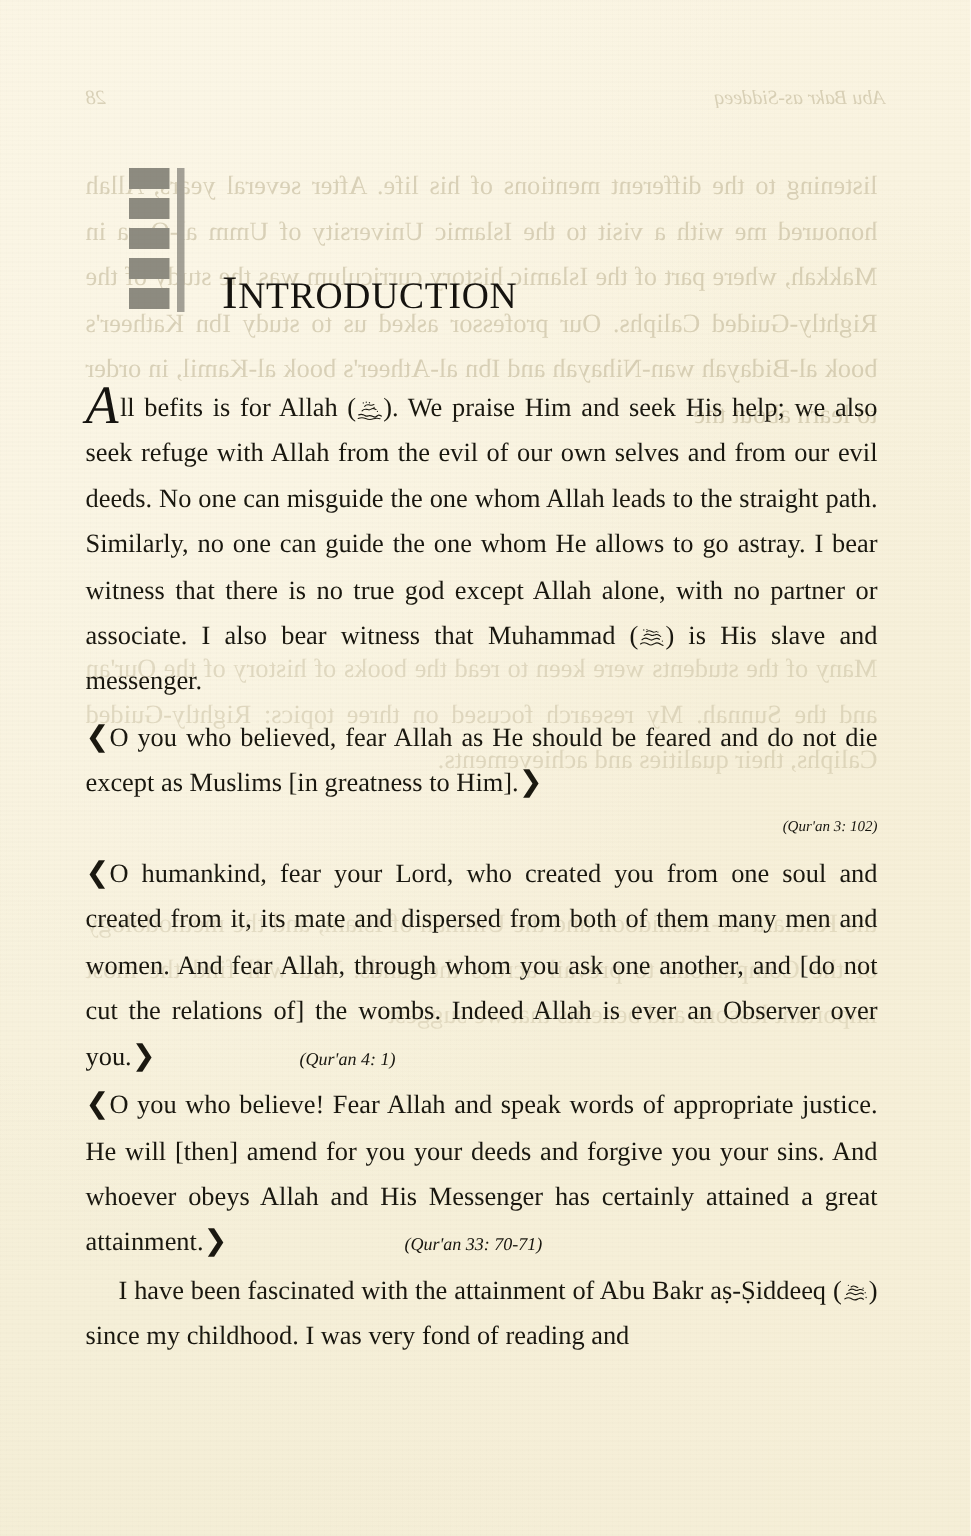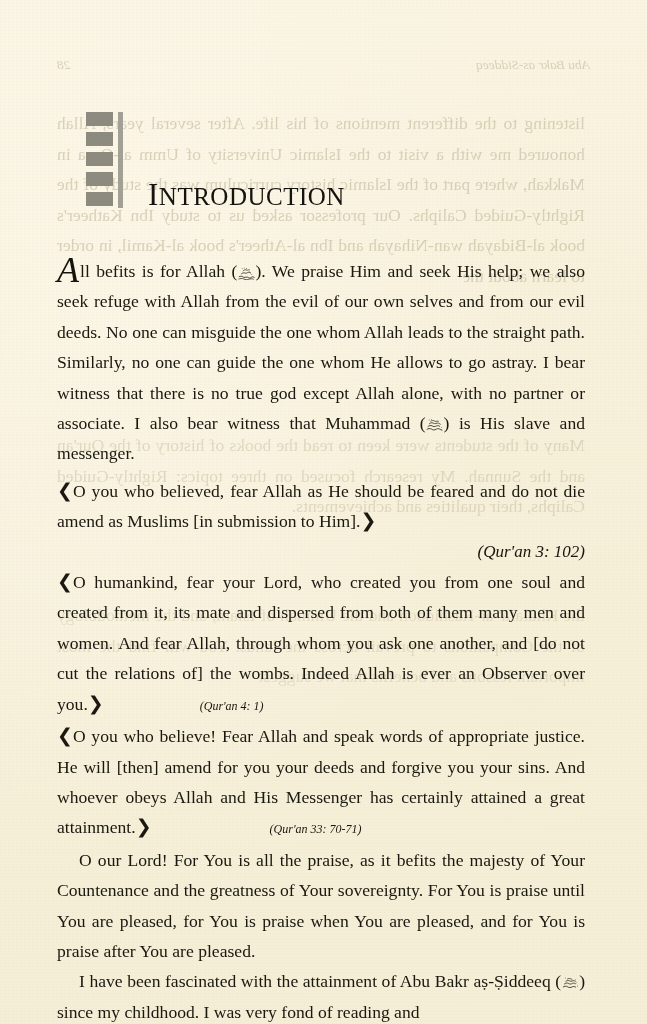--- a/index.html
+++ b/index.html
@@ -176,21 +176,21 @@
 
   .cite {
     font-style: italic;
     font-size: 12px;
     color: #17150e;
   }
   .cite-line {
     margin: 0;
     text-align: right;
     font-style: italic;
-    font-size: 17px;
+    font-size: 10px;
     line-height: 30.4px;
     color: #17150e;
   }
 
   
   .hon {
     display: inline-block;
     width: 17px;
     height: 13px;
     vertical-align: -2px;
@@ -253,28 +253,27 @@
               <path d="M4.9 2.2c.9-.7 2.2-.9 3.2-.4.6.3 1.1.7 1.7.7.7 0 1.3-.4 2-.5" stroke="#1a1810" stroke-width=".68" fill="none" stroke-linecap="round"></path>
               <circle cx="3.2" cy="1" r=".42"></circle>
               <circle cx="5.3" cy=".7" r=".42"></circle>
               <circle cx="12.6" cy="2.4" r=".42"></circle>
               <circle cx="14.4" cy="5.2" r=".42"></circle>
               <circle cx="15.6" cy="8.4" r=".42"></circle>
             </g>
           </svg></span><span>) is His slave and messenger.</span>
     </p>
 
-    <p class="para gap quran"><span class="qmark">❮</span><span>O you who believed, fear Allah as He should be feared and do not die amend as Muslims [in submission to Him].</span><span class="qmark">❯</span></p>
+    <p class="para gap quran"><span class="qmark">❮</span><span>O you who believed, fear Allah as He should be feared and do not die except as Muslims [in greatness to Him].</span><span class="qmark">❯</span></p>
     <p class="cite-line">(Qur'an 3: 102)</p>
 
     <p class="para quran"><span class="qmark">❮</span><span>O humankind, fear your Lord, who created you from one soul and created from it, its mate and dispersed from both of them many men and women. And fear Allah, through whom you ask one another, and [do not cut the relations of] the wombs. Indeed Allah is ever an Observer over you.</span><span class="qmark">❯</span><span style="display:inline-block;width:96px"></span><span class="cite">(Qur'an 4: 1)</span></p>
 
     <p class="para quran"><span class="qmark">❮</span><span>O you who believe! Fear Allah and speak words of appropriate justice. He will [then] amend for you your deeds and forgive you your sins. And whoever obeys Allah and His Messenger has certainly attained a great attainment.</span><span class="qmark">❯</span><span style="display:inline-block;width:118px"></span><span class="cite">(Qur'an 33: 70-71)</span></p>
 
-    <p class="para indent">O our Lord! For You is all the praise, as it befits the majesty of Your Countenance and the greatness of Your sovereignty. For You is praise until You are pleased, for You is praise when You are pleased, and for You is praise after You are pleased.</p>
 
     <p class="para indent"><span>I have been fascinated with the attainment of Abu Bakr aṣ-Ṣiddeeq (</span><span class="hon"><svg width="17" height="13" viewBox="0 0 17 13" aria-hidden="true">
             <g fill="#1a1810">
               <path d="M1.3 9.9c1.2-.8 2.9-.9 4.2-.2.8.4 1.5.9 2.4.9 1 0 1.8-.6 2.7-.9 1-.4 2.1-.2 3 .4" stroke="#1a1810" stroke-width=".8" fill="none" stroke-linecap="round"></path>
               <path d="M2.4 7c1-1 2.6-1.3 3.9-.7.7.3 1.3.8 2 .8.9 0 1.6-.5 2.4-.8.9-.4 2-.2 2.8.4" stroke="#1a1810" stroke-width=".75" fill="none" stroke-linecap="round"></path>
               <path d="M3.9 4.3c.9-.8 2.3-1.1 3.4-.6.6.2 1.1.6 1.7.6.7 0 1.3-.4 2-.6.9-.2 1.8 0 2.5.6" stroke="#1a1810" stroke-width=".72" fill="none" stroke-linecap="round"></path>
               <path d="M5.4 2c.8-.6 2-.8 2.9-.3.5.3 1 .6 1.6.6" stroke="#1a1810" stroke-width=".68" fill="none" stroke-linecap="round"></path>
               <circle cx="3.6" cy=".9" r=".42"></circle>
               <circle cx="13.4" cy="2.8" r=".42"></circle>
               <circle cx="14.8" cy="5.8" r=".42"></circle>

